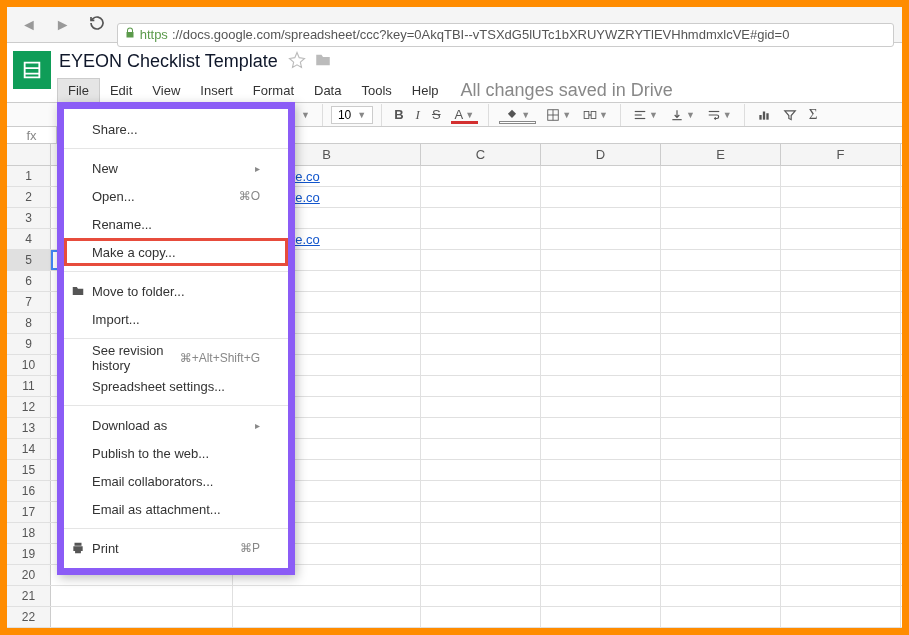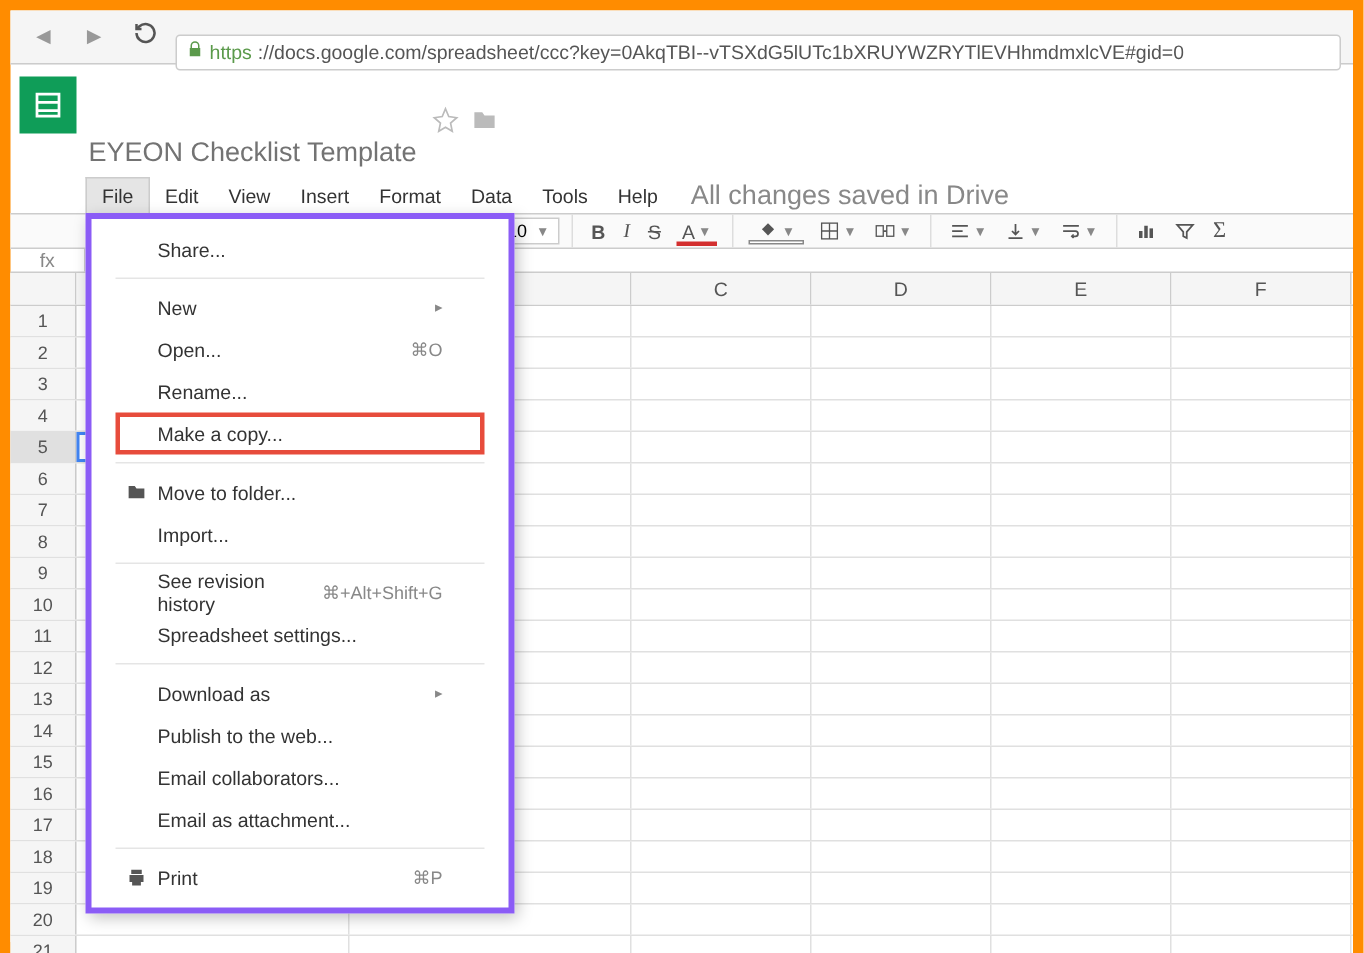--- a/index.html
+++ b/index.html
@@ -11,21 +11,21 @@
   .url-bar { flex: 1; height: 24px; border: 1px solid #ccc; border-radius: 3px; display: flex; align-items: center; padding: 0 6px; font-size: 13px; background: #fff; gap: 4px; margin-top: 20px; }
   .lock-icon svg { width: 12px; height: 12px; fill: #5b9a4b; }
   .url-https { color: #5b9a4b; }
   .url-rest { color: #555; white-space: nowrap; overflow: hidden; }
   .sheets-top { display: flex; }
   .logo-col { width: 50px; display: flex; align-items: flex-start; justify-content: center; padding-top: 8px; }
   .logo-box { width: 38px; height: 38px; background: #0f9d58; display: flex; align-items: center; justify-content: center; }
   .logo-box svg { width: 22px; height: 22px; fill: #fff; }
   .title-area { flex: 1; padding: 6px 0 0 0; }
   .doc-title-row { display: flex; align-items: center; gap: 8px; }
-  .doc-title { font-size: 18px; color: #737373; padding: 2px 2px; margin-top: 40px; }
+  .doc-title { font-size: 18px; color: #0f172a; padding: 2px 2px; }
   .star-icon svg, .folder-icon svg { width: 18px; height: 18px; fill: #bbb; }
   .menu-bar { display: flex; gap: 0; margin-top: 4px; align-items: center; }
   .menu-item { padding: 4px 10px; color: #333; cursor: pointer; font-size: 13px; }
   .menu-item.active { background: #e5e5e5; border: 1px solid #ccc; border-bottom: none; }
   .save-status { margin-left: 12px; color: #888; font-size: 18px; }
   .toolbar { height: 36px; border-top: 1px solid #ccc; border-bottom: 1px solid #ccc; display: flex; align-items: center; padding: 0 6px; gap: 4px; background: #fafafa; }
   .tb-sep { width: 1px; height: 22px; background: #ddd; margin: 0 4px; }
   .tb-btn { padding: 2px 4px; color: #555; cursor: pointer; font-size: 13px; display: flex; align-items: center; }
   .tb-btn svg { width: 14px; height: 14px; }
   .tb-dd { font-size: 9px; margin-left: 2px; color: #888; }
@@ -40,21 +40,21 @@
   .col-headers { display: flex; height: 22px; border-bottom: 1px solid #ccc; }
   .corner { width: 44px; border-right: 1px solid #ccc; background: #f5f5f5; }
   .col-h { border-right: 1px solid #ccc; background: #f5f5f5; text-align: center; line-height: 22px; color: #555; font-size: 13px; }
   .rows { }
   .row { display: flex; height: 21px; border-bottom: 1px solid #e0e0e0; }
   .row-h { width: 44px; border-right: 1px solid #ccc; background: #f5f5f5; text-align: center; line-height: 21px; color: #555; font-size: 12px; }
   .cell { border-right: 1px solid #e0e0e0; overflow: hidden; white-space: nowrap; padding: 0 3px; line-height: 21px; font-size: 13px; }
   .cell.link { color: #1155cc; text-decoration: underline; }
   .cell.active { outline: 2px solid #4285f4; outline-offset: -2px; }
   .row.sel .row-h { background: #e0e0e0; }
-  .dropdown { position: absolute; top: 0; left: 0; width: 286px; background: #fff; border: 4px solid #8b5cf6; box-shadow: 2px 3px 10px rgba(0,0,0,0.25); z-index: 100; padding: 6px 16px; }
+  .dropdown { position: absolute; top: 0; left: 0; width: 238px; background: #fff; border: 7px solid #8b5cf6; box-shadow: 2px 3px 10px rgba(0,0,0,0.25); z-index: 100; padding: 6px 0; }
   .dd-item { height: 28px; display: flex; align-items: center; padding: 0 28px; color: #333; cursor: pointer; position: relative; font-size: 13px; }
   .dd-item.highlight { outline: 3px solid #e74c3c; outline-offset: -3px; }
   .dd-sep { height: 1px; background: #e5e5e5; margin: 5px 0; }
   .dd-shortcut { margin-left: auto; color: #888; font-size: 12px; }
   .dd-arrow { margin-left: auto; color: #888; font-size: 10px; }
   .dd-icon { position: absolute; left: 6px; width: 16px; height: 16px; display: flex; align-items: center; justify-content: center; }
   .dd-icon svg { width: 14px; height: 14px; fill: #555; }
   .colA { width: 182px; } .colB { width: 188px; } .colC { width: 120px; } .colD { width: 120px; } .colE { width: 120px; } .colF { width: 120px; }
   .menu-container { position: relative; }
   .text-color-btn { position:relative; }

